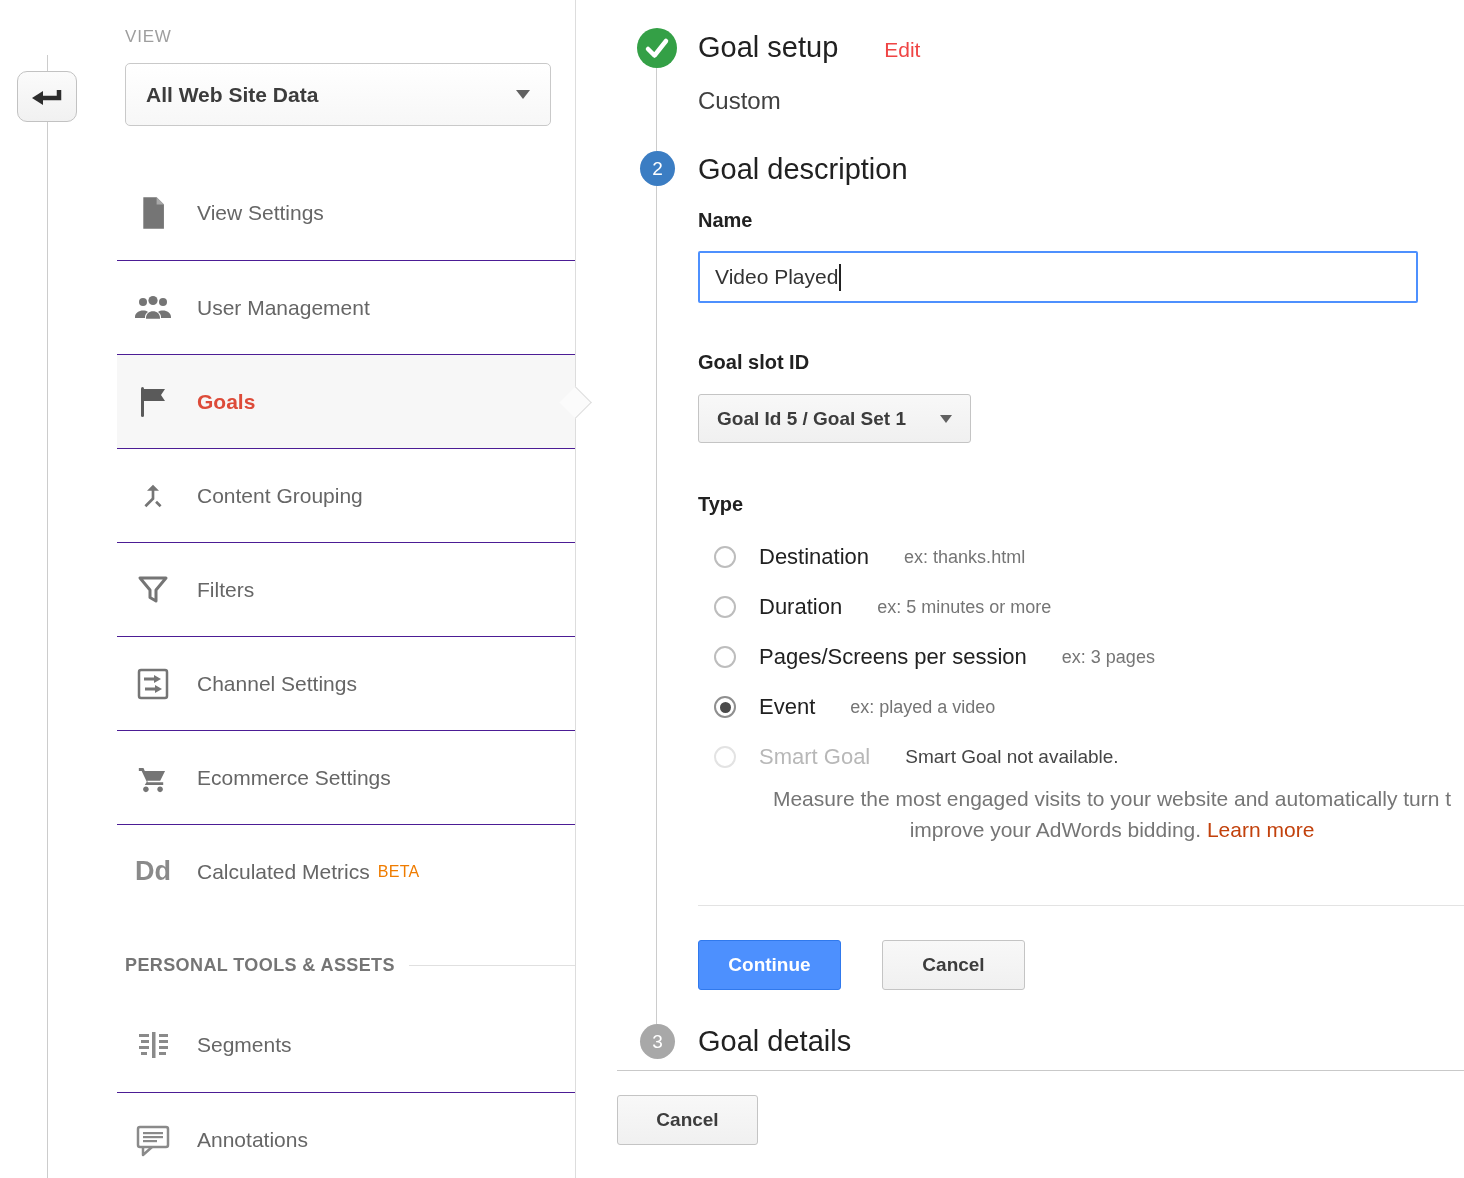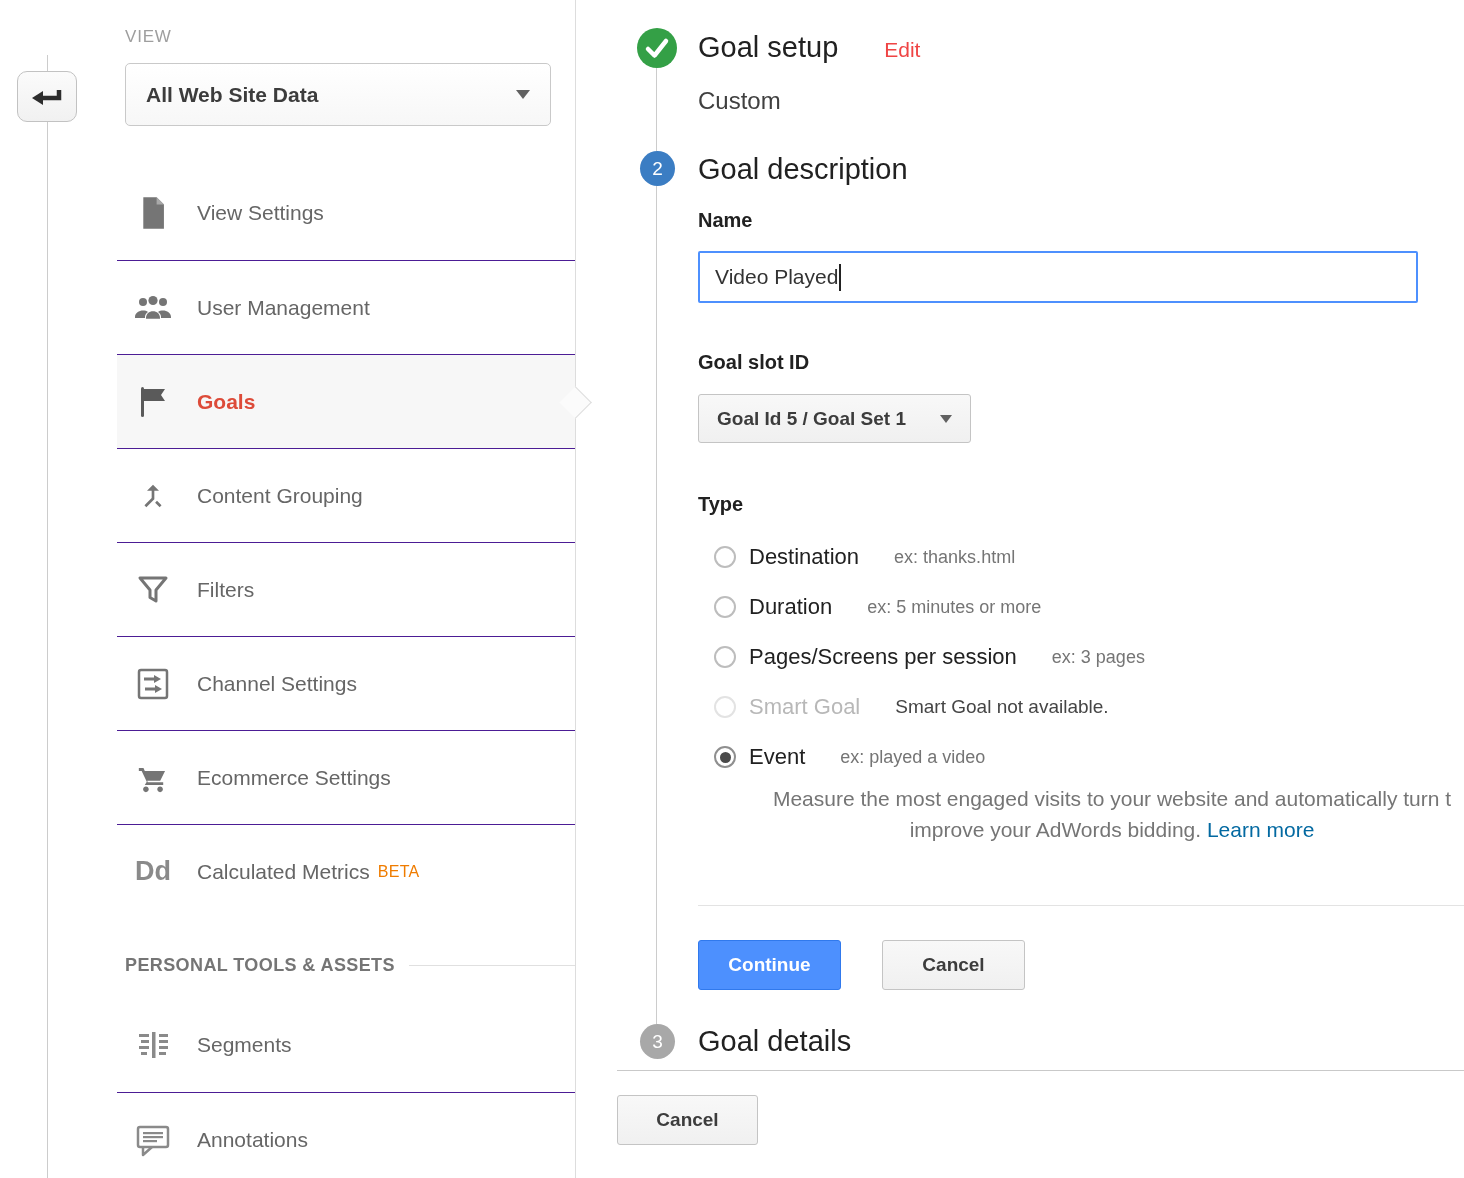--- a/index.html
+++ b/index.html
@@ -70,28 +70,28 @@
   #slot-select .caret-down { border-left-width:6px; border-right-width:6px; border-top-width:8px; }
 
   #type-label { left:698px; top:493px; }
   #radio-list { left:698px; top:532px; }
   .rrow { height:50px; display:flex; align-items:center; }
   .radio { width:22px; height:22px; border:2px solid #bdbdbd; border-radius:50%; background:#fff;
            margin-left:16px; display:flex; align-items:center; justify-content:center; cursor:pointer; flex:none; }
   .radio.checked { border-color:#8f8f8f; }
   .radio.checked .dot { width:11px; height:11px; border-radius:50%; background:#4a4a4a; }
   .radio.disabled { border-color:#e3e3e3; cursor:default; }
-  .rlabel { margin-left:13px; font-size:22px; color:#212121; }
+  .rlabel { margin-left:23px; font-size:22px; color:#212121; }
   .rlabel.disabled { color:#b8b8b8; }
   .rhint { margin-left:35px; font-size:18px; color:#757575; }
   .rhint.strong { font-size:19px; color:#454545; }
 
   #smart-desc { left:760px; top:783px; width:704px; overflow:hidden; }
   #smart-desc .dline { font-size:21px; color:#757575; line-height:31px; white-space:nowrap;text-align:center; }
-  #learn-more { color:#0369a1; cursor:pointer; }
+  #learn-more { color:#c2410c; cursor:pointer; }
 
   #divider1 { left:698px; top:905px; width:766px; height:1px; background:#e3e3e3; }
   .btn { height:50px; border-radius:3px; font-size:19px; font-weight:bold; display:flex;
          align-items:center; justify-content:center; cursor:pointer; }
   #continue-btn { left:698px; top:940px; width:143px; background:#4d90fe; border:1px solid #3079ed; color:#fff; }
   #cancel-btn { left:882px; top:940px; width:143px; background:linear-gradient(#f8f8f8,#f0f0f0);
                 border:1px solid #c4c4c4; color:#3c3c3c; }
   #divider2 { left:617px; top:1070px; width:847px; height:1px; background:#c9c9c9; }
   #bottom-cancel-btn { left:617px; top:1095px; width:141px; background:linear-gradient(#f8f8f8,#f0f0f0);
                        border:1px solid #c4c4c4; color:#3c3c3c; }
@@ -279,31 +279,31 @@
     <span class="radio"></span>
     <span class="rlabel">Duration</span>
     <span class="rhint">ex: 5 minutes or more</span>
   </div>
   <div class="rrow">
     <span class="radio"></span>
     <span class="rlabel">Pages/Screens per session</span>
     <span class="rhint">ex: 3 pages</span>
   </div>
   <div class="rrow">
-    <span class="radio disabled"></span>
-    <span class="rlabel disabled">Smart Goal</span>
-    <span class="rhint strong">Smart Goal not available.</span>
-  </div>
-  <div class="rrow">
     <span class="radio checked">
         <span class="dot"></span>
       </span>
     <span class="rlabel">Event</span>
     <span class="rhint">ex: played a video</span>
   </div>
+  <div class="rrow">
+    <span class="radio disabled"></span>
+    <span class="rlabel disabled">Smart Goal</span>
+    <span class="rhint strong">Smart Goal not available.</span>
+  </div>
 </div>
 
 <div id="smart-desc" class="abs">
   <div class="dline">Measure the most engaged visits to your website and automatically turn t</div>
   <div class="dline">
     <span>improve your AdWords bidding.</span>
     <span id="learn-more">Learn more</span>
   </div>
 </div>
 

